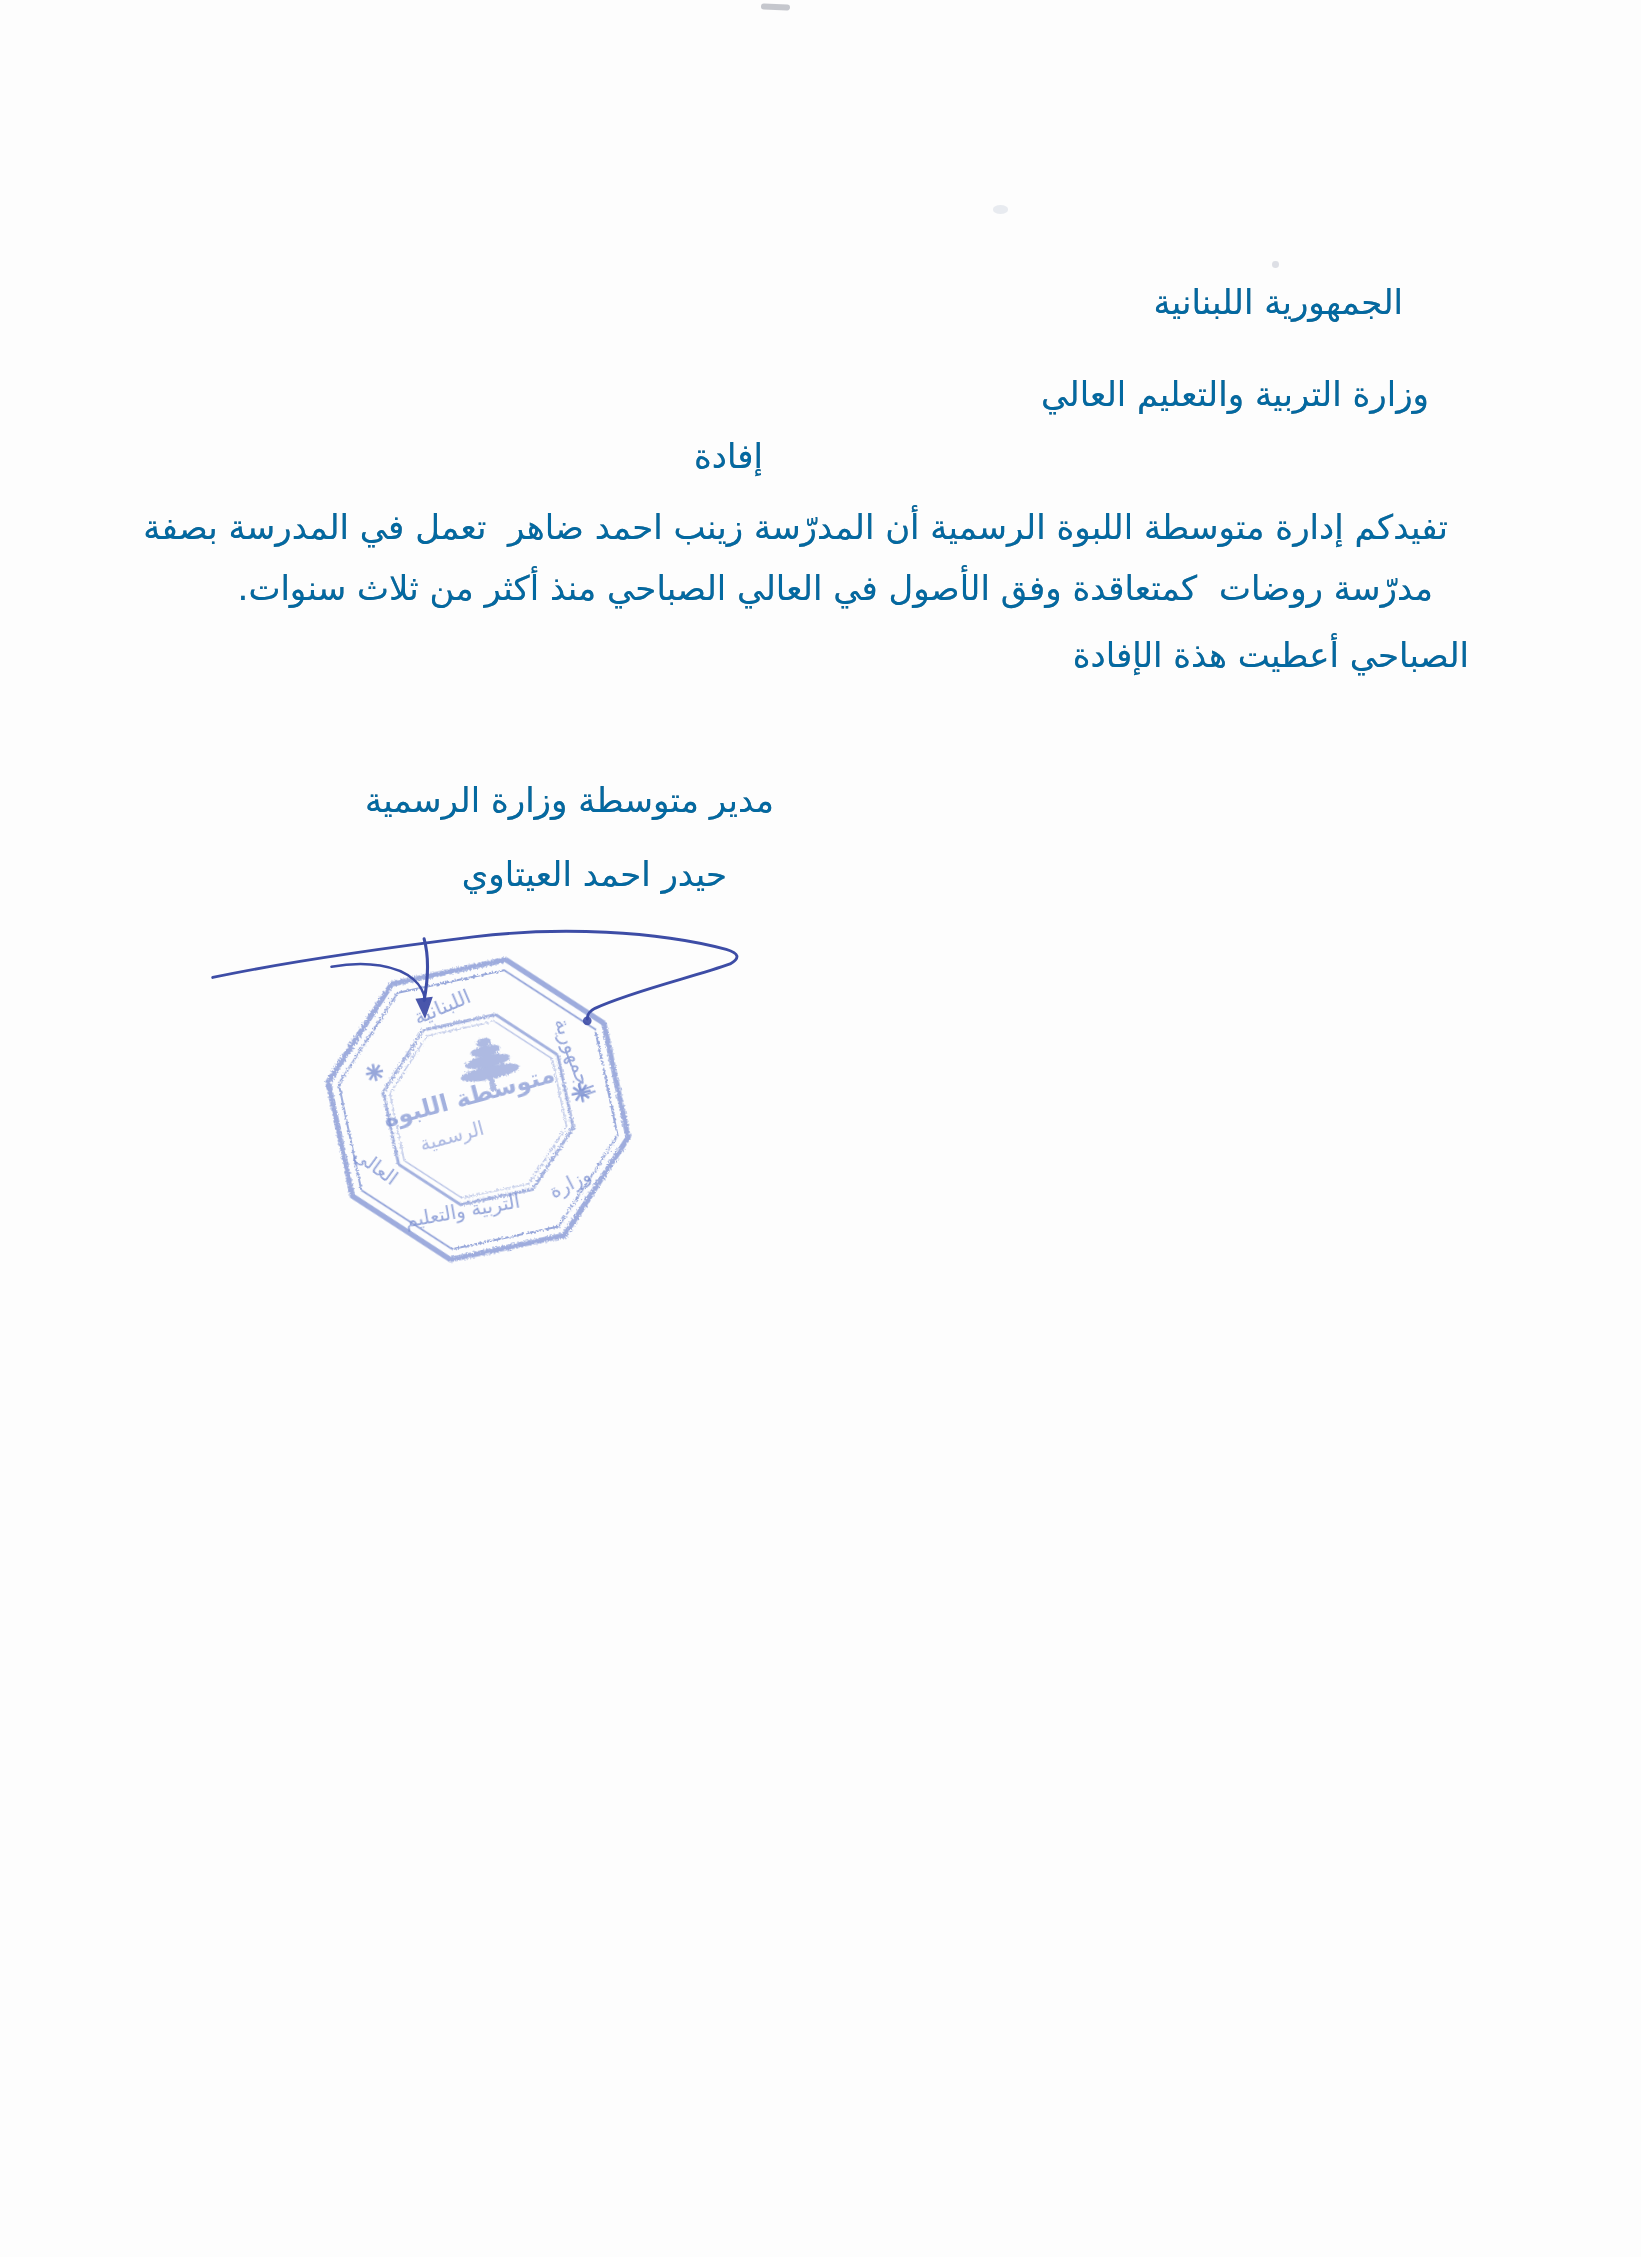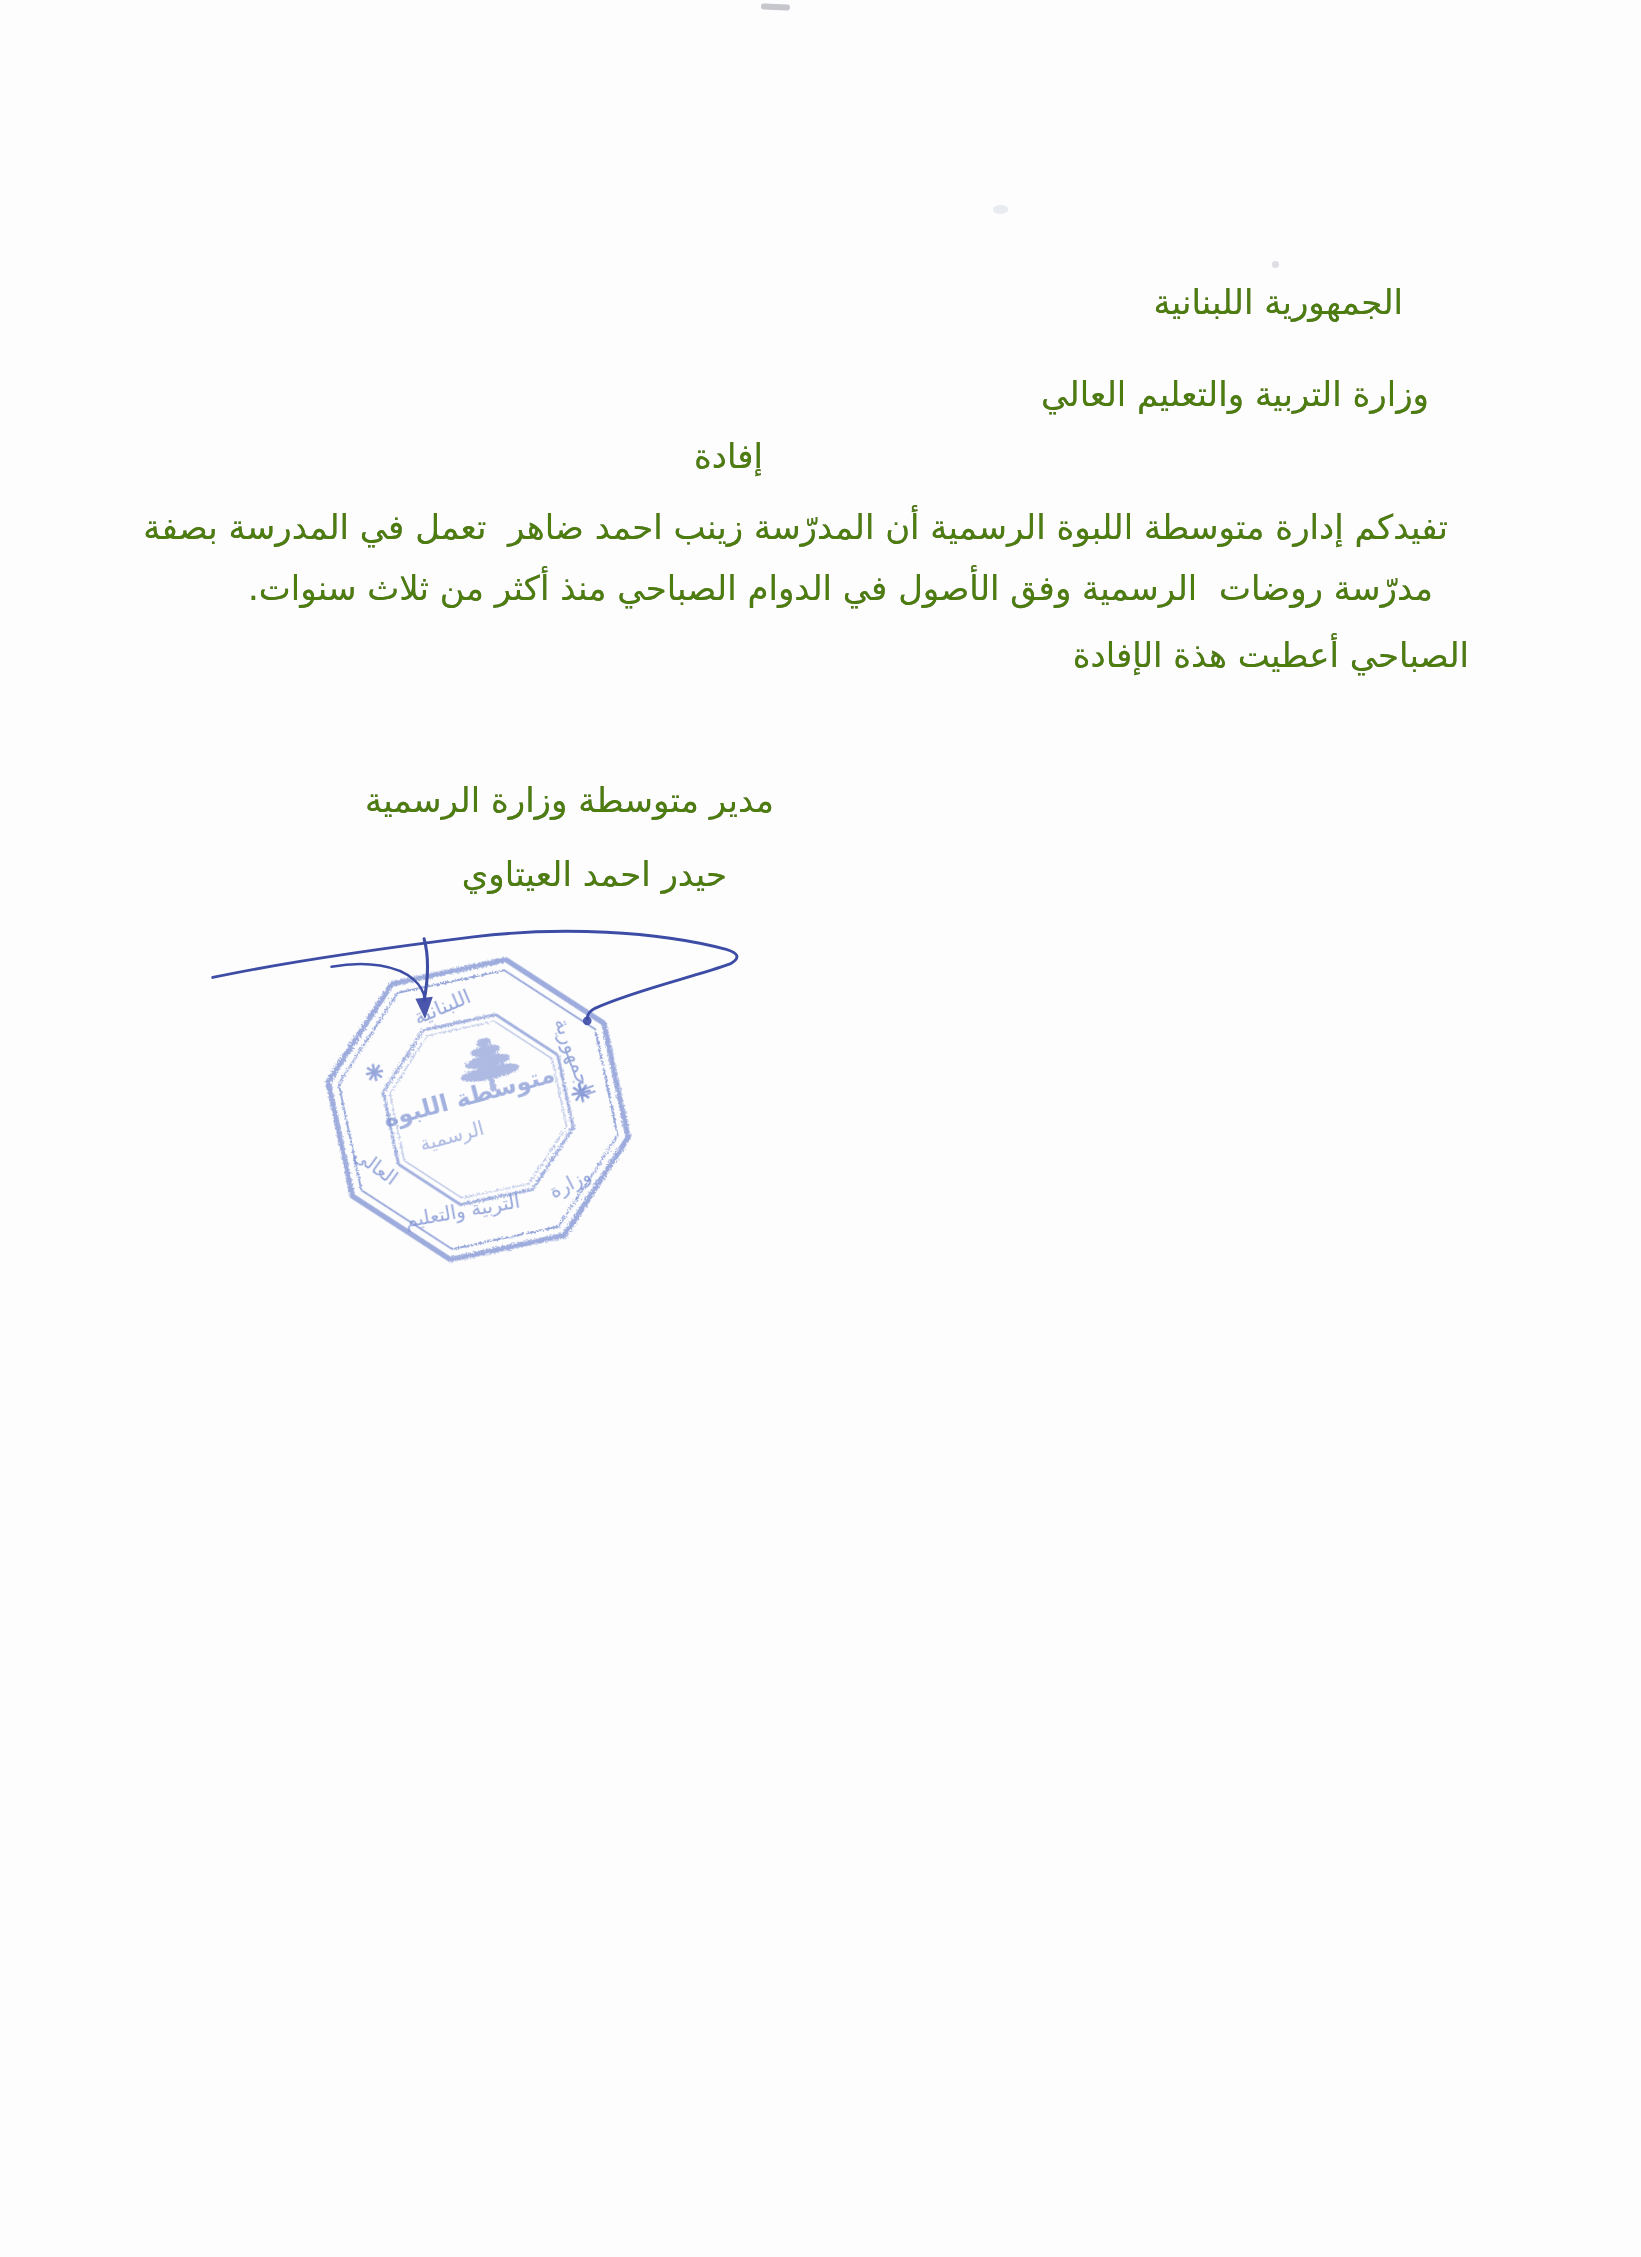--- a/index.html
+++ b/index.html
@@ -7,21 +7,21 @@
     width:1641px;height:2257px;
     background:#fdfdfd;
     font-family:"DejaVu Sans",sans-serif;
     overflow:hidden;
   }
   .page{position:relative;width:1641px;height:2257px;background:#fdfdfd;}
   .txt{
     position:absolute;
     direction:rtl;
     white-space:pre;
-    color:#4d7c0f;
+    color:#0369a1;
     font-size:34px;
     line-height:1.3;
     letter-spacing:0.2px;
   }
   .soft{text-shadow:0 0 0.6px rgba(45,48,57,.55);}
   .stamp-sig-svg{position:absolute;left:174px;top:906px;width:618px;height:444px;}
   .stamp-text{
     font-family:"DejaVu Sans",sans-serif;
     fill:var(--stamp-ink,#7e92d2);
     filter:blur(.7px);
@@ -40,21 +40,21 @@
   <div class="speck speck1"></div>
   <div class="speck speck2"></div>
   <div class="speck speck3"></div>
 
   <div class="txt soft" style="top:280px;right:238px;">الجمهورية اللبنانية</div>
   <div class="txt soft" style="top:361px;right:212px;margin-top:11px;">وزارة التربية والتعليم العالي</div>
 
   <div class="txt soft" style="top:434px;right:878px;text-align:center;">إفادة</div>
 
   <div class="txt soft" style="top:505px;right:193px;">تفيدكم إدارة متوسطة اللبوة الرسمية أن المدرّسة زينب احمد ضاهر  تعمل في المدرسة بصفة</div>
-  <div class="txt soft" style="top:566px;right:208px;">مدرّسة روضات  الرسمية وفق الأصول في الدوام الصباحي منذ أكثر من ثلاث سنوات.</div>
+  <div class="txt soft" style="top:566px;right:208px;">مدرّسة روضات  كمتعاقدة وفق الأصول في العالي الصباحي منذ أكثر من ثلاث سنوات.</div>
 
   <div class="txt soft" style="top:633px;right:172px;">الصباحي أعطيت هذة الإفادة</div>
 
   <div class="txt soft" style="top:778px;right:867px;">مدير متوسطة وزارة الرسمية</div>
   <div class="txt soft" style="top:852px;right:914px;">حيدر احمد العيتاوي</div>
 
   <svg class="stamp-sig-svg" viewBox="0 0 640 460">
     <defs>
       <filter id="rough" x="-20%" y="-20%" width="140%" height="140%">
         <feTurbulence type="fractalNoise" baseFrequency="0.55" numOctaves="2" result="n"></feTurbulence>

